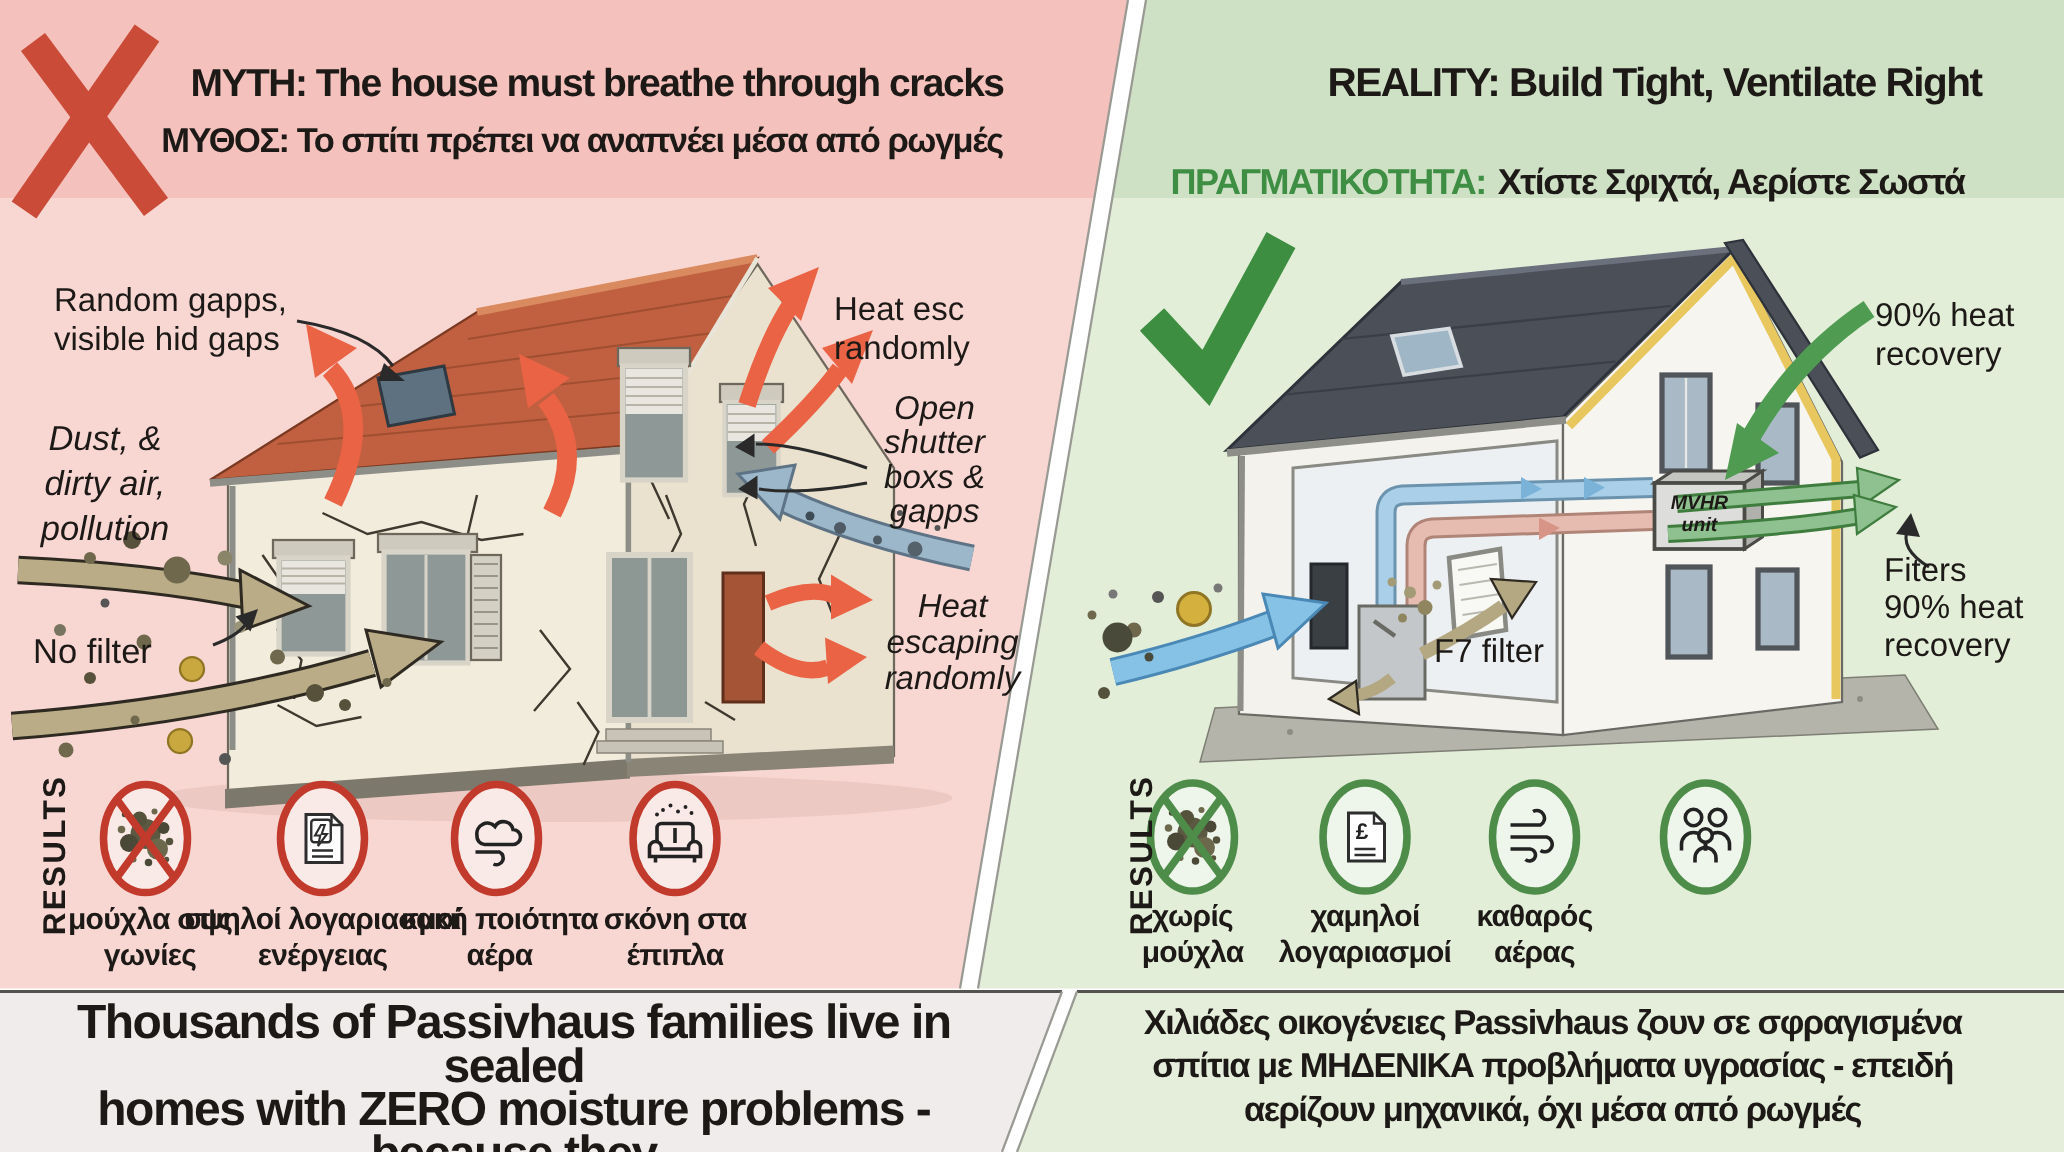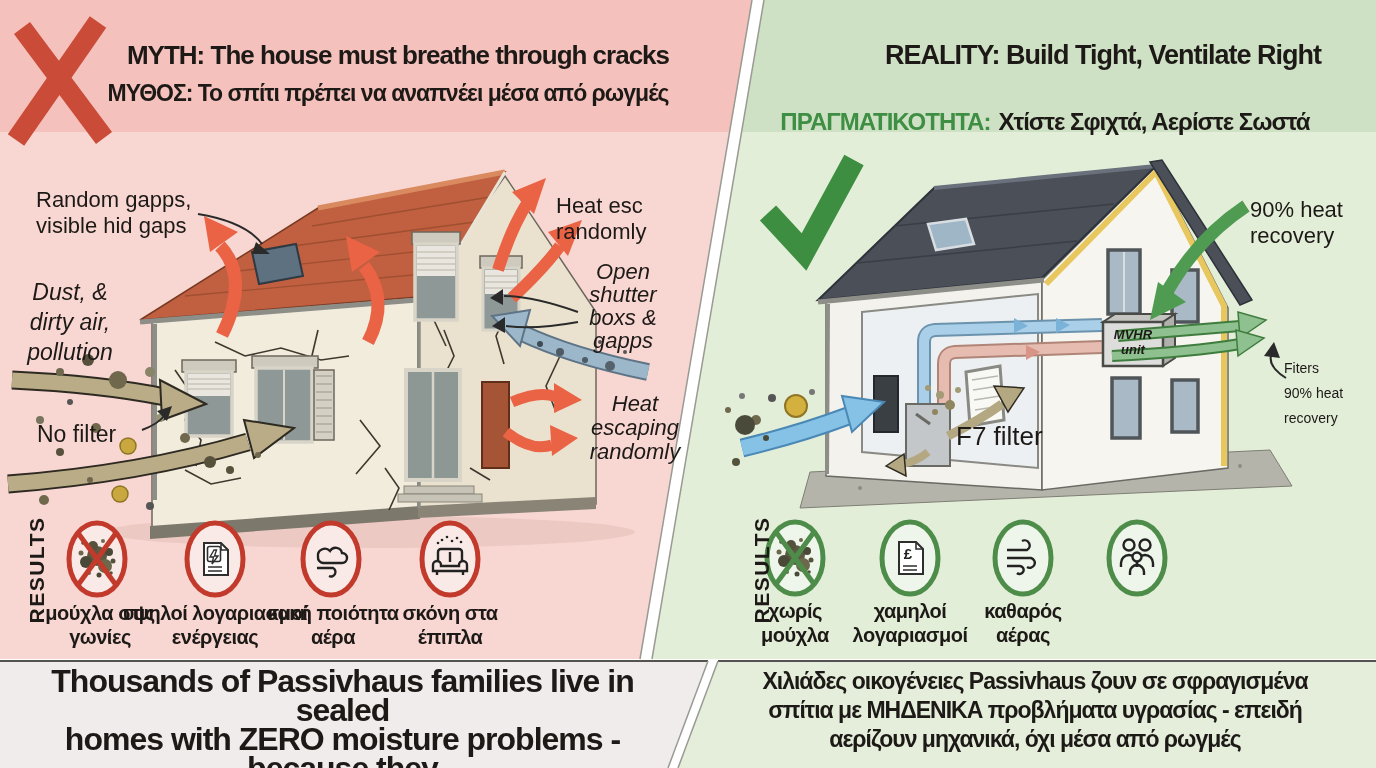--- a/index.html
+++ b/index.html
@@ -372,35 +372,35 @@
   <div class="lbl ttl" style="left:755px;top:40px;width:600px;font-size:27px;padding-left:48px;">REALITY: Build Tight, Ventilate Right</div>
   <div class="lbl ttl" style="left:745px;top:80px;width:600px;font-size:24px;">
     <span class="grn">ΠΡΑΓΜΑΤΙΚΟΤΗΤΑ:</span><span class="sub-rest">Χτίστε Σφιχτά, Αερίστε Σωστά</span>
   </div>
 
   <div class="lbl ann" style="left:36px;top:187px;font-size:22px;line-height:26px;">Random gapps,
 visible hid gaps</div>
   <div class="lbl ann ctr" style="left:14px;top:277px;width:112px;font-size:23px;line-height:30px;">Dust, &amp;
 dirty air,
 pollution</div>
-  <div class="lbl ann" style="left:37px;top:421px;font-size:23px;">No filter</div>
+  <div class="lbl ann" style="left:22px;top:421px;font-size:23px;">No filter</div>
   <div class="lbl ann" style="left:556px;top:193px;font-size:22px;line-height:26px;">Heat esc
 randomly</div>
   <div class="lbl ann ctr" style="left:576px;top:260px;width:94px;font-size:22px;line-height:23px;">Open
 shutter
 boxs &amp;
 gapps</div>
   <div class="lbl ann ctr" style="left:580px;top:392px;width:110px;font-size:22px;line-height:24px;">Heat
 escaping
 randomly</div>
 
   <div class="lbl ann" style="left:1250px;top:197px;font-size:22px;line-height:26px;">90% heat
 recovery</div>
-  <div class="lbl ann" style="left:956px;top:421px;font-size:26px;">F7 filter</div>
-  <div class="lbl ann" style="left:1256px;top:356px;font-size:14px;line-height:25px;margin-left:28px;">Fiters
+  <div class="lbl ann" style="left:956px;top:421px;font-size:22px;">F7 filter</div>
+  <div class="lbl ann" style="left:1256px;top:367px;font-size:22px;line-height:25px;">Fiters
 90% heat
 recovery</div>
   <div class="lbl ctr" style="left:1103px;top:327px;width:60px;font-size:13px;line-height:15px;font-weight:700;">MVHR
 unit</div>
 
   <div class="lbl vertical" style="left:-18px;top:558px;width:110px;">RESULTS</div>
   <div class="lbl vertical" style="left:707px;top:558px;width:110px;">RESULTS</div>
 
   <div class="lbl res-lbl" style="left:20px;top:601px;width:160px;">μούχλα στις
 γωνίες</div>

